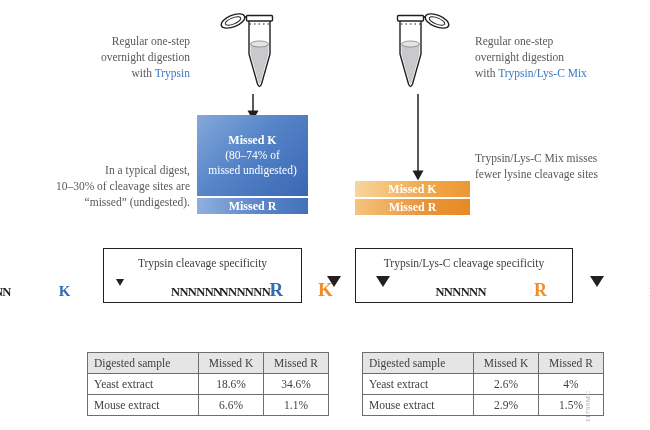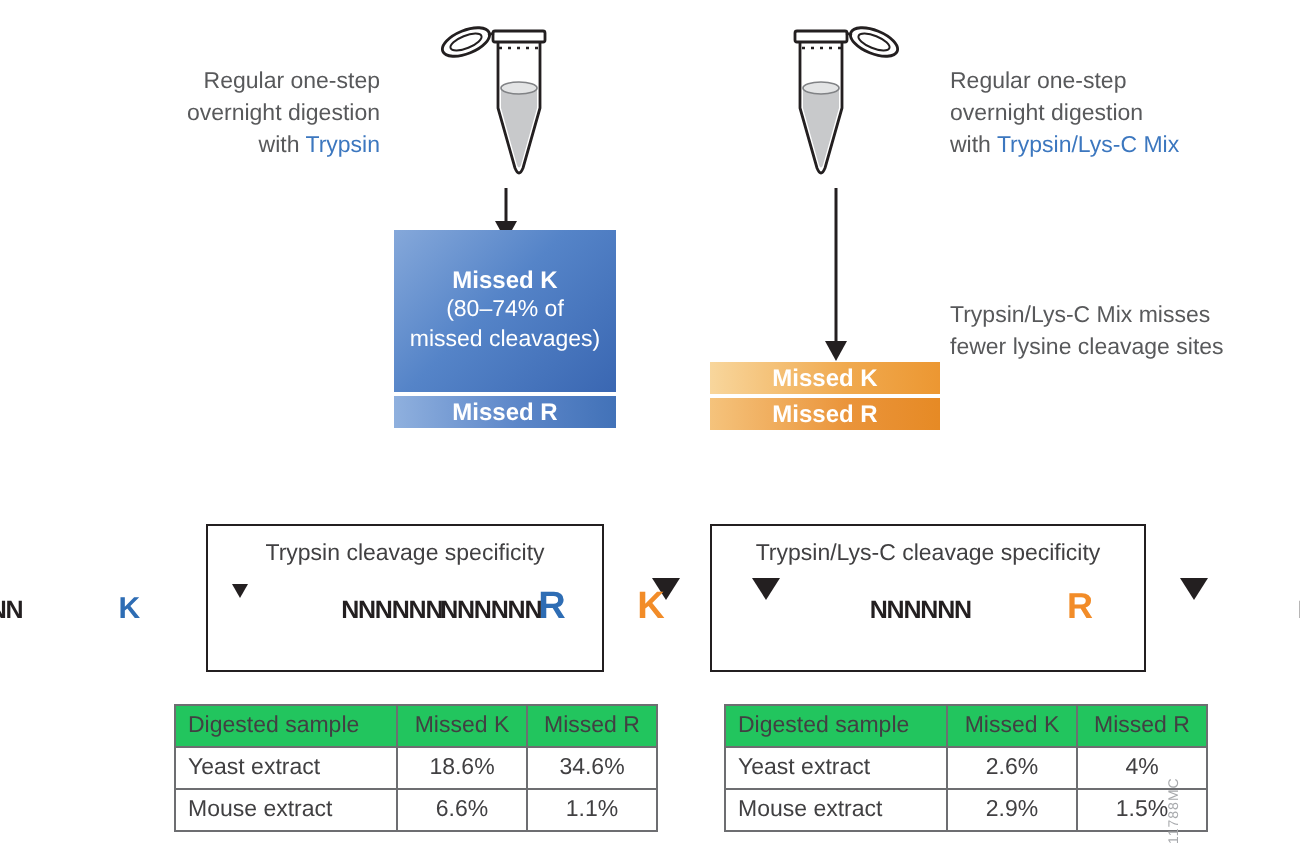--- a/index.html
+++ b/index.html
@@ -1,18 +1,18 @@
 <!DOCTYPE html>
 <html><head>
 <meta charset="utf-8">
 <style>
   html,body { margin:0; padding:0; background:#fff; }
   .canvas {
     position:relative; width:650px; height:430px; background:#ffffff;
-    font-family:Liberation Sans, sans-serif; overflow:hidden;
+    font-family:Liberation Serif, serif; overflow:hidden;
   }
   .txt { position:absolute; color:#58595b; font-size:11.5px; line-height:16px; }
   .txt.right { text-align:right; }
   .accent-blue { color:#3c77bf; }
   .abs { position:absolute; }
 
   
   .missed-k-box {
     position:absolute; left:197px; top:115px; width:111px; height:81px;
     background:linear-gradient(135deg,#85a8da 0%,#5584c8 45%,#3a67b2 100%);
@@ -26,21 +26,21 @@
   }
   .band.blue  { left:197px; top:198px; width:111px;
     background:linear-gradient(to right,#8fb0de 0%,#5d87c9 55%,#4272b8 100%); }
   .band.or1 { left:355px; top:181px; width:115px;
     background:linear-gradient(to right,#f8d69c 0%,#f0a94e 60%,#ec9732 100%); }
   .band.or2 { left:355px; top:199px; width:115px;
     background:linear-gradient(to right,#f5c37c 0%,#ea943a 60%,#e68a25 100%); }
 
   
   .spec-box {
-    position:absolute; top:262px; height:74px; border:1.5px solid #231f20;
+    position:absolute; top:248px; height:55px; border:1.5px solid #231f20;
     background:#fff; box-sizing:border-box; text-align:center;
   }
   .spec-box.left  { left:103px; width:199px; }
   .spec-box.right { left:355px; width:218px; }
   .spec-title { margin-top:8px; font-size:11.5px; color:#414042; }
   .seq { display:flex; justify-content:center; align-items:baseline; margin-top:10px;gap:48px; }
   .seq .n { font-weight:bold; color:#231f20; font-size:12.5px; letter-spacing:-0.6px; }
   .seq .res { font-weight:bold; letter-spacing:-0.5px; }
   .res.blue { color:#2e6db4; } .res.orange { color:#f28c28; }
   .res.sz-med { font-size:15px; } .res.sz-big { font-size:19px; } .res.sz-big2 { font-size:18px; }
@@ -48,21 +48,21 @@
          border-left:7px solid transparent; border-right:7px solid transparent;
          border-top:11px solid #231f20; top:-9px; margin:0 -3px 0 -4px; }
   .tri.small { border-left-width:4.5px; border-right-width:4.5px; border-top-width:7px;
                top:-10px; margin:0 -1px 0 -2px; }
 
   
   table.data { position:absolute; top:352px; border-collapse:collapse; font-size:11.5px; color:#414042; }
   table.data.left  { left:87px; }
   table.data.right { left:362px; }
   table.data th, table.data td { border:1px solid #6d6e71; height:20px; padding:0 4px; }
-  table.data th { background:#22c55e; font-weight:400; }
+  table.data th { background:#e5e5e5; font-weight:400; }
   table.data .c0 { width:100px; text-align:left; padding-left:6px; }
   table.data .c1, table.data .c2 { width:56px; text-align:center; }
 
   .footnote { position:absolute; left:584px; top:372px; height:50px;
     writing-mode:vertical-rl; transform:rotate(180deg);
     font-size:7px; color:#a7a9ac; letter-spacing:0.5px; }
 
   svg { display:block; }
 </style>
 </head>
@@ -90,26 +90,31 @@
   </svg>
 
   <svg class="abs" style="left:246px; top:94px;" width="14" height="27" viewBox="0 0 14 27">
     <line x1="7" y1="0" x2="7" y2="18" stroke="#231f20" stroke-width="1.5"></line>
     <polygon points="1.5,16.5 12.5,16.5 7,26.5" fill="#231f20"></polygon>
   </svg>
 
   <div class="missed-k-box">
     <div class="bold-line">Missed K</div>
     <div>(80–74% of</div>
-    <div>missed cleavages)</div>
+    <div>missed undigested)</div>
   </div>
   <div class="band blue">
     <span>Missed R</span>
   </div>
 
+  <div class="txt right" style="left:10px; top:162px; width:180px;">
+    <div>In a typical digest,</div>
+    <div>10–30% of cleavage sites are</div>
+    <div>“missed” (undigested).</div>
+  </div>
 
   <svg class="abs" style="left:386px; top:10px; transform:scaleX(-1);" width="64" height="84" viewBox="0 0 64 84">
     <path d="M29,9 L29,44 L37.5,74 Q39.5,79 41.5,74 L50,44 L50,9 Z" fill="#ffffff" stroke="#231f20" stroke-width="1.4" stroke-linejoin="round"></path>
     <path d="M30.5,34 C33,37.2 46,37.2 48.5,34 L48.5,44 L40.5,72.5 Q39.5,75 38.5,72.5 L30.5,44 Z" fill="#c8c9cb"></path>
     <ellipse cx="39.5" cy="34" rx="9" ry="3" fill="#e3e4e5" stroke="#808285" stroke-width="0.8"></ellipse>
     <rect x="26.5" y="5.5" width="26" height="5.5" rx="1" fill="#ffffff" stroke="#231f20" stroke-width="1.4"></rect>
     <line x1="29.5" y1="14" x2="49.5" y2="14" stroke="#231f20" stroke-width="1.2" stroke-dasharray="1.5,3"></line>
     <g transform="rotate(-22 13 11)">
       <ellipse cx="13" cy="11" rx="12.5" ry="5.8" fill="#ffffff" stroke="#231f20" stroke-width="1.4"></ellipse>
       <ellipse cx="13" cy="11" rx="8.3" ry="3.1" fill="#ffffff" stroke="#231f20" stroke-width="1"></ellipse>

